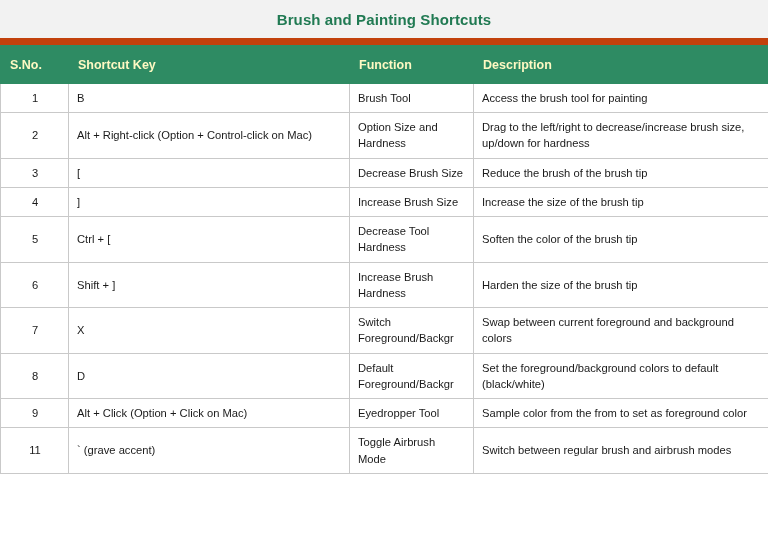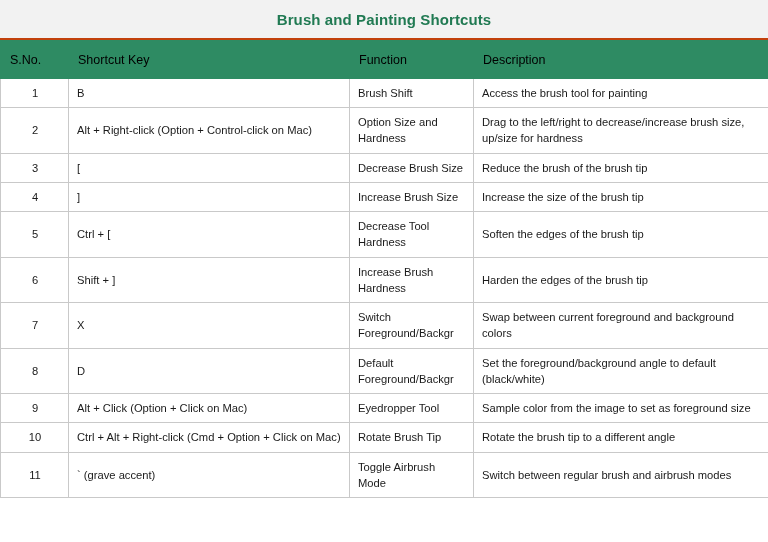--- a/index.html
+++ b/index.html
@@ -18,41 +18,41 @@
     height: 542px;
     box-sizing: border-box;
     display: flex;
     flex-direction: column;
     background: #ffffff;
   }
   .title-bar {
     height: 38px;
     min-height: 38px;
     background: #f2f2f2;
-    border-bottom: 2px solid #c2410c;
+    border-bottom: 7px solid #c2410c;
     display: flex;
     align-items: center;
     justify-content: center;
   }
   .title-text {
     color: #217a53;
     font-size: 15px;
     font-weight: bold;
     letter-spacing: 0.1px;
   }
   table.shortcuts {
     border-collapse: collapse;
     width: 768px;
     table-layout: fixed;
   }
   table.shortcuts th {
     background: #2e8b63;
-    color: #000000;
+    color: #fef9c3;
     font-size: 12.5px;
-    font-weight: normal;
+    font-weight: bold;
     text-align: left;
     padding: 8px 8px 8px 9px;
     border: 1px solid #2e8b63;
     height: 21px;
     vertical-align: middle;
   }
   table.shortcuts td {
     border: 1px solid #c9c9c9;
     font-size: 11.2px;
     color: #1a1a1a;
@@ -104,37 +104,37 @@
       </tr>
     </thead>
     <tbody>
 
       <tr>
         <td class="col-sno">1</td>
         <td>
             <span class="cell-wrap">B</span>
           </td>
         <td>
-            <span class="fn-clip">Brush Shift</span>
+            <span class="fn-clip">Brush Tool</span>
           </td>
         <td>
             <span class="cell-wrap">Access the brush tool for painting</span>
           </td>
       </tr>
 
       <tr>
         <td class="col-sno">2</td>
         <td>
             <span class="cell-wrap">Alt + Right-click (Option + Control-click on Mac)</span>
           </td>
         <td>
             <span class="fn-clip">Option Size and Hardness</span>
           </td>
         <td>
-            <span class="cell-wrap">Drag to the left/right to decrease/increase brush size, up/size for hardness</span>
+            <span class="cell-wrap">Drag to the left/right to decrease/increase brush size, up/down for hardness</span>
           </td>
       </tr>
 
       <tr>
         <td class="col-sno">3</td>
         <td>
             <span class="cell-wrap">[</span>
           </td>
         <td>
             <span class="fn-clip">Decrease Brush Size</span>
@@ -159,34 +159,34 @@
 
       <tr>
         <td class="col-sno">5</td>
         <td>
             <span class="cell-wrap">Ctrl + [</span>
           </td>
         <td>
             <span class="fn-clip">Decrease Tool Hardness</span>
           </td>
         <td>
-            <span class="cell-wrap">Soften the edges of the brush tip</span>
+            <span class="cell-wrap">Soften the color of the brush tip</span>
           </td>
       </tr>
 
       <tr>
         <td class="col-sno">6</td>
         <td>
             <span class="cell-wrap">Shift + ]</span>
           </td>
         <td>
             <span class="fn-clip">Increase Brush Hardness</span>
           </td>
         <td>
-            <span class="cell-wrap">Harden the edges of the brush tip</span>
+            <span class="cell-wrap">Harden the size of the brush tip</span>
           </td>
       </tr>
 
       <tr>
         <td class="col-sno">7</td>
         <td>
             <span class="cell-wrap">X</span>
           </td>
         <td>
             <span class="fn-clip">Switch Foreground/Backgr</span>
@@ -198,49 +198,37 @@
 
       <tr>
         <td class="col-sno">8</td>
         <td>
             <span class="cell-wrap">D</span>
           </td>
         <td>
             <span class="fn-clip">Default Foreground/Backgr</span>
           </td>
         <td>
-            <span class="cell-wrap">Set the foreground/background angle to default (black/white)</span>
+            <span class="cell-wrap">Set the foreground/background colors to default (black/white)</span>
           </td>
       </tr>
 
       <tr>
         <td class="col-sno">9</td>
         <td>
             <span class="cell-wrap">Alt + Click (Option + Click on Mac)</span>
           </td>
         <td>
             <span class="fn-clip">Eyedropper Tool</span>
           </td>
         <td>
-            <span class="cell-wrap">Sample color from the image to set as foreground size</span>
-          </td>
-      </tr>
-
-      <tr>
-        <td class="col-sno">10</td>
-        <td>
-            <span class="cell-wrap">Ctrl + Alt + Right-click (Cmd + Option + Click on Mac)</span>
-          </td>
-        <td>
-            <span class="fn-clip">Rotate Brush Tip</span>
-          </td>
-        <td>
-            <span class="cell-wrap">Rotate the brush tip to a different angle</span>
-          </td>
-      </tr>
+            <span class="cell-wrap">Sample color from the from to set as foreground color</span>
+          </td>
+      </tr>
+
 
       <tr>
         <td class="col-sno">11</td>
         <td>
             <span class="cell-wrap">` (grave accent)</span>
           </td>
         <td>
             <span class="fn-clip">Toggle Airbrush Mode</span>
           </td>
         <td>

